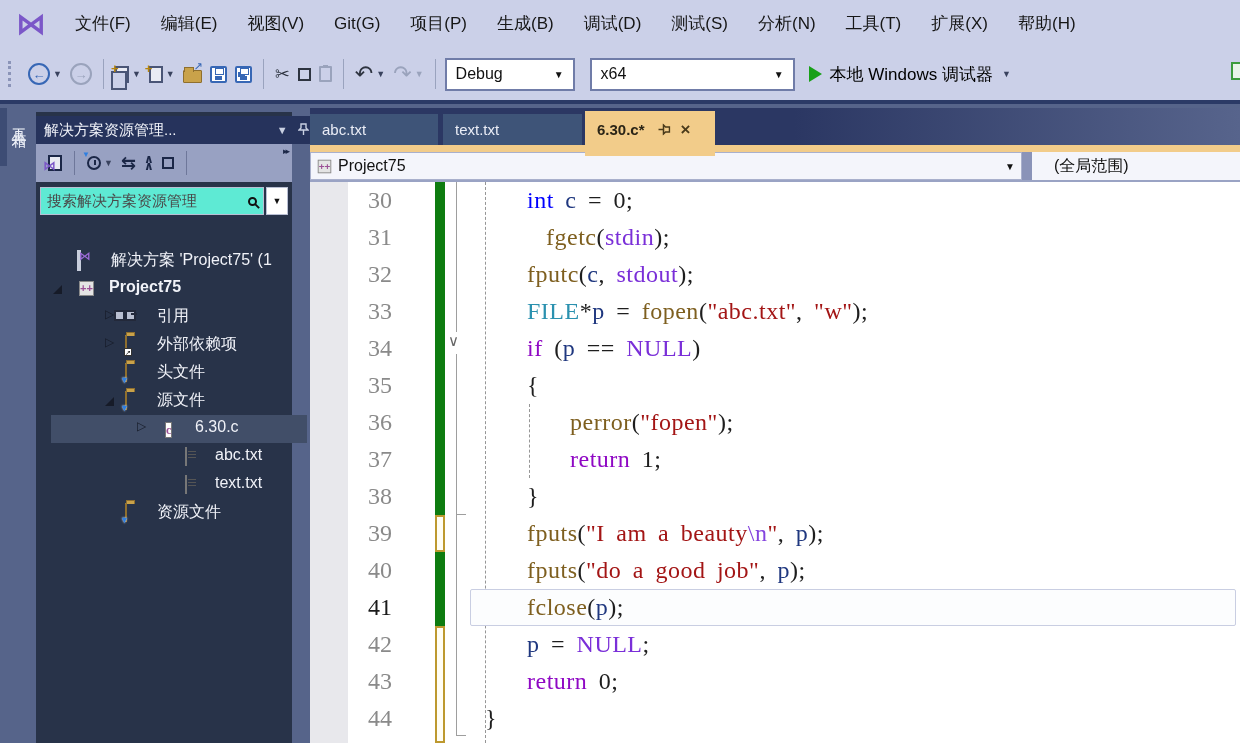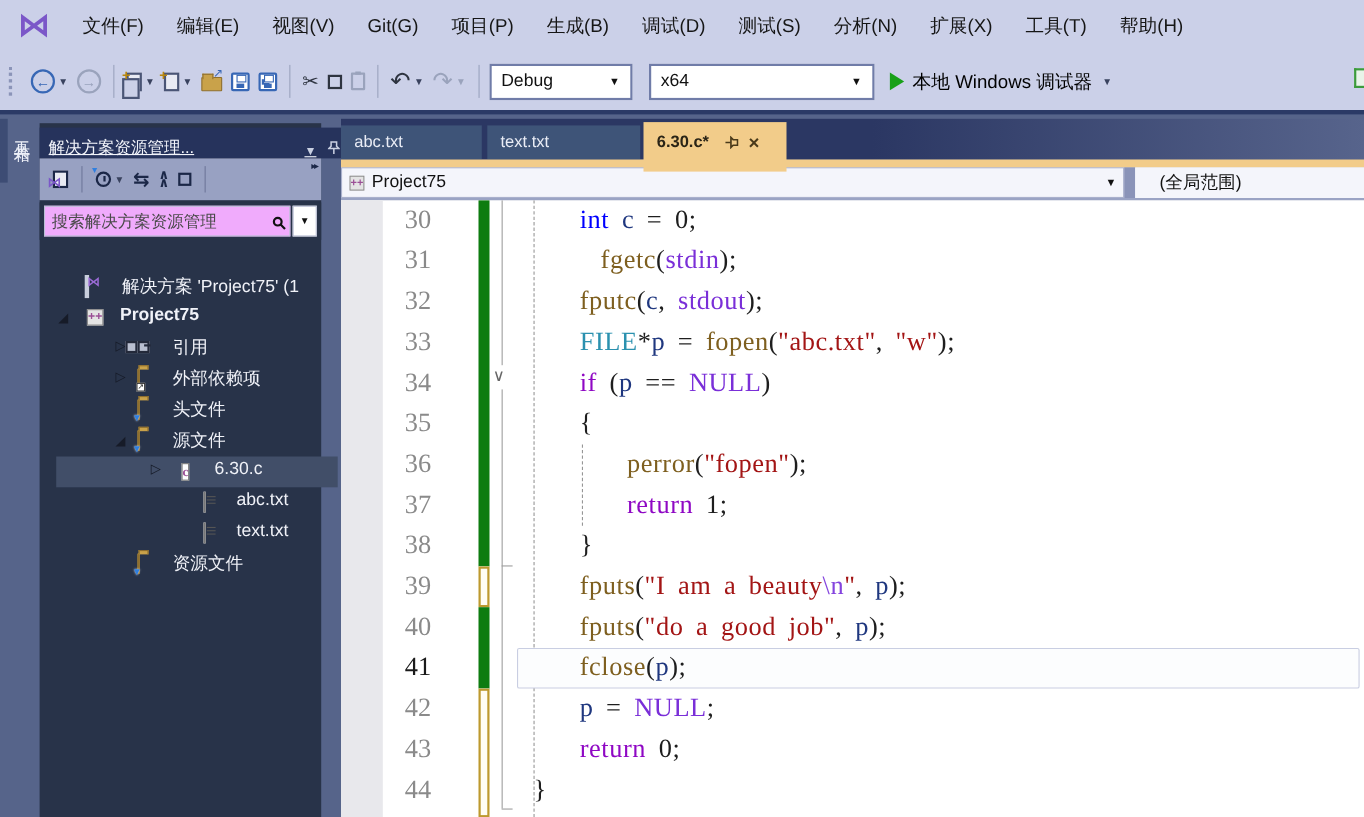--- a/index.html
+++ b/index.html
@@ -64,42 +64,42 @@
   
   .activity { position:absolute; left:0; top:0; width:36px; height:639px; }
   .act-tab { position:absolute; left:0; top:4px; width:36px; height:92px; }
   .act-tab .edge { position:absolute; left:0; top:0; width:7px; height:58px; background:#3D4C74; }
   .act-label { position:absolute; left:9px; top:8px; writing-mode:vertical-rl;
     color:#EDF0F8; font-size:15px; letter-spacing:3px; }
 
   
   .solpanel { position:absolute; left:36px; top:8px; width:256px; height:631px; background:#283349; }
   .sol-title { position:absolute; left:0; top:4px; width:300px; height:28px; background:#26335C;
-    color:#F2F4FA; font-size:15px; display:flex; align-items:flex-end; padding:0 8px;text-decoration:underline; }
+    color:#F2F4FA; font-size:15px; display:flex; align-items:center; padding:0 8px; }
   .sol-title .t { flex:1; white-space:nowrap; overflow:hidden; }
   .sol-title .ico { color:#C9D0E2; margin-left:10px; font-size:11px; }
   .sol-title .x { font-size:16px; }
   .sol-toolbar { position:absolute; left:0; top:32px; width:256px; height:38px; background:#98A1C2;
     display:flex; align-items:center; padding-left:8px; position:absolute; }
   .st-sep { width:1px; height:24px; background:#6E779A; margin:0 8px; }
   .sw { width:14px; height:16px; border:2px solid #1B2747; background:#E8EAF2; position:relative; }
   .sw::after { content:'⋈'; position:absolute; left:-7px; top:1px; color:#7B57C8; font-size:13px; font-weight:bold; }
   .clockic { width:14px; height:14px; border:2px solid #1B2747; border-radius:50%; position:relative; }
   .clockic::after { content:''; position:absolute; left:5px; top:2px; width:2px; height:5px; background:#1B2747; }
   .clockic::before { content:'▼'; position:absolute; left:-7px; top:-8px; font-size:8px; color:#2F7FE0; }
   .sync { font-size:18px; color:#1B2747; font-weight:bold; }
   .collap { display:flex; flex-direction:column; line-height:7px; font-size:12px;
     font-weight:bold; color:#1B2747; }
   .pt-dbl { width:12px; height:12px; border:2px solid #1B2747; position:relative; background:#98A1C2; }
   .pt-dbl::before { content:''; position:absolute; left:-6px; top:4px; width:12px; height:12px;
     border:2px solid #1B2747; background:#98A1C2; z-index:-1; }
   .overflow { position:absolute; right:4px; top:2px; font-size:9px; color:#1B2747; letter-spacing:-2px; }
   .sol-search { position:absolute; left:0; top:72px; width:256px; height:34px; background:#283349;
     display:flex; align-items:center; padding:0 4px; }
-  .searchbox { flex:1; height:28px; background:#f0abfc; border:1px solid #B9BFD4;
+  .searchbox { flex:1; height:28px; background:#5eead4; border:1px solid #B9BFD4;
     display:flex; align-items:center; padding:0 6px; }
   .searchbox .ph { flex:1; color:#4A4A4A; font-size:15px; white-space:nowrap; overflow:hidden; }
   .mag { width:9px; height:9px; border:2px solid #111; border-radius:50%; position:relative; margin-left:2px; }
   .mag::after { content:''; position:absolute; width:2px; height:6px; background:#111;
     transform:rotate(-45deg); right:-3px; bottom:-5px; }
   .search-dd { width:22px; height:28px; background:#FFFFFF; border:1px solid #B9BFD4; margin-left:2px;
     display:flex; align-items:center; justify-content:center; font-size:9px; color:#111; }
   .tree { position:absolute; left:15px; top:114px; width:308px; height:517px; overflow:hidden;margin-top:19px; }
   .trow { position:absolute; left:0; width:256px; height:28px; color:#F0F2F8; font-size:16px; }
   .trow.sel { background:#414E68; }
@@ -185,22 +185,22 @@
   <div id="menu-items" style="display:flex">
       <span class="menu-item">文件(F)</span>
       <span class="menu-item">编辑(E)</span>
       <span class="menu-item">视图(V)</span>
       <span class="menu-item">Git(G)</span>
       <span class="menu-item">项目(P)</span>
       <span class="menu-item">生成(B)</span>
       <span class="menu-item">调试(D)</span>
       <span class="menu-item">测试(S)</span>
       <span class="menu-item">分析(N)</span>
+      <span class="menu-item">工具(T)</span>
       <span class="menu-item">扩展(X)</span>
-      <span class="menu-item">工具(T)</span>
       <span class="menu-item">帮助(H)</span>
     </div>
 </div>
 
 <div class="toolbar">
   <span class="grip"></span>
   <span class="tb-btn">
     <span class="circ">←</span>
     <span class="dd">▼</span>
   </span>

